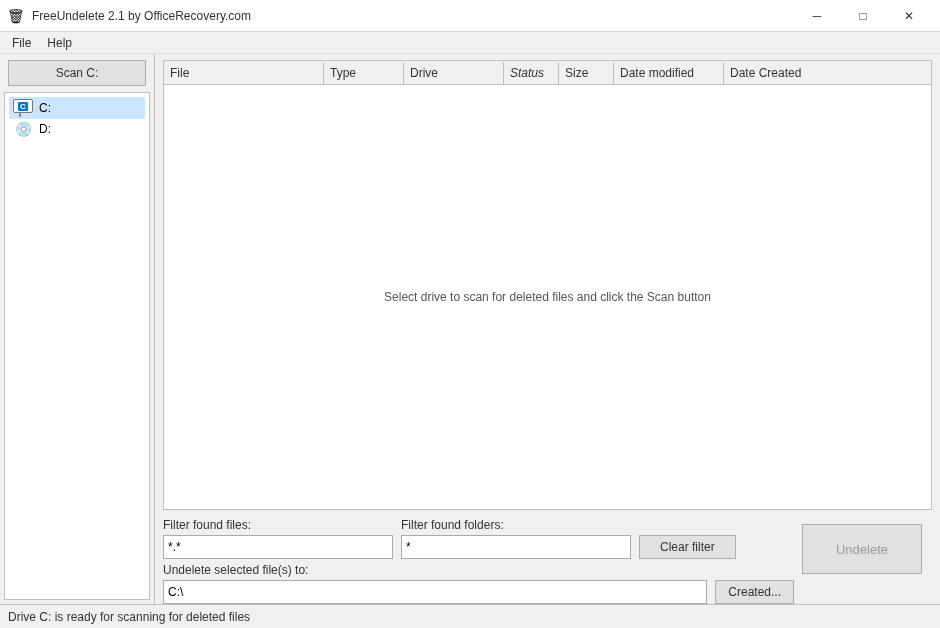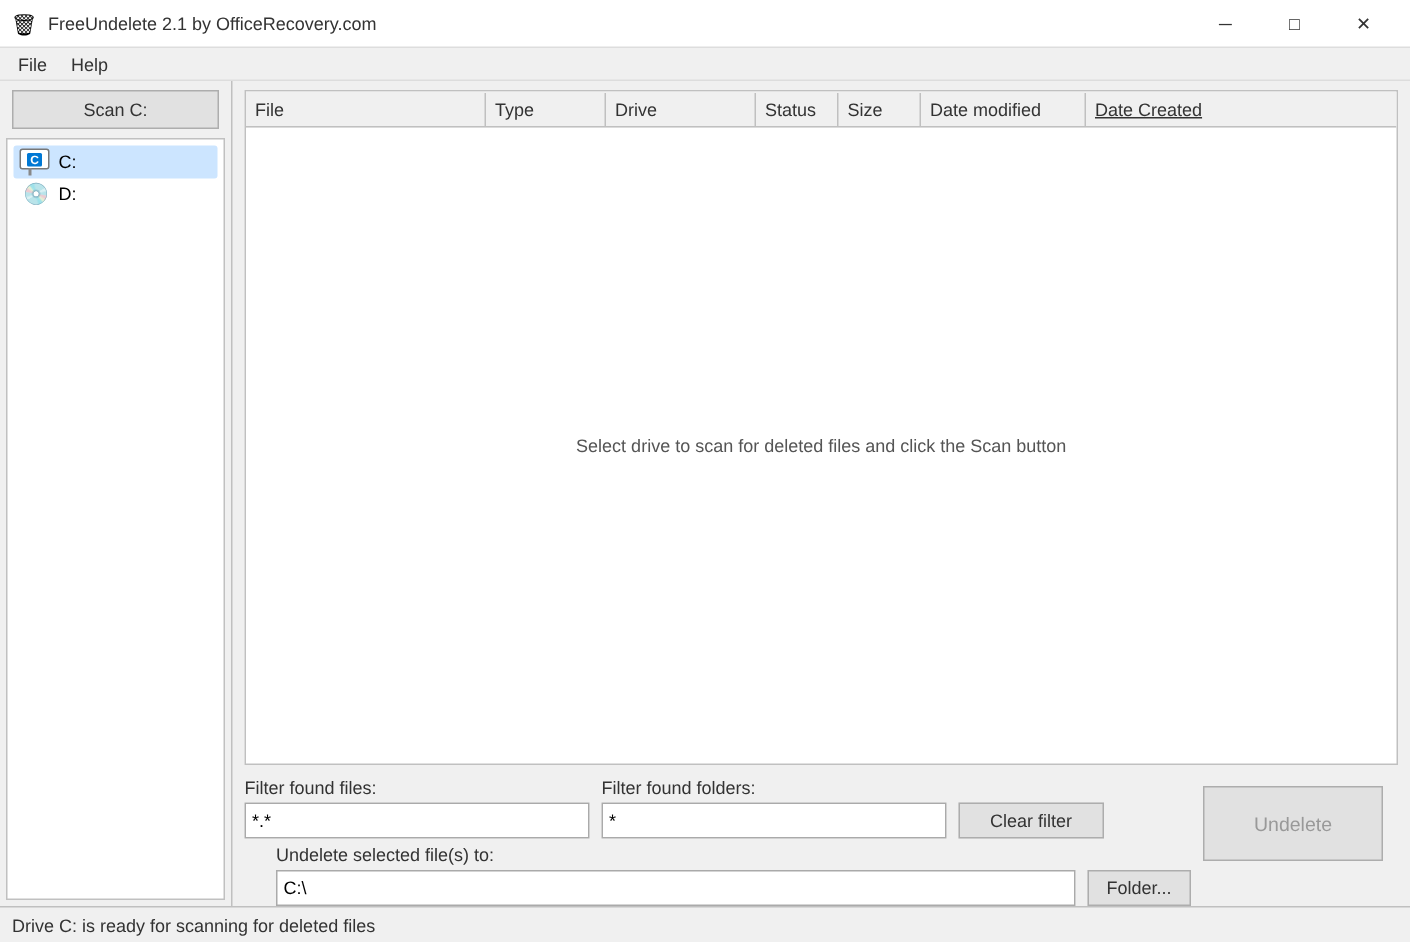--- a/index.html
+++ b/index.html
@@ -130,25 +130,25 @@
     }
     .col-header {
       font-size: 12px;
       color: #333;
       padding: 4px 6px;
       border-right: 1px solid #c0c0c0;
       white-space: nowrap;
       overflow: hidden;
       cursor: pointer;
     }
-    .col-header:last-child { border-right: none; flex: 1; text-decoration: underline; }
+    .col-header:last-child { border-right: none; flex: 1; }
     .col-file { width: 160px; }
     .col-type { width: 80px; }
     .col-folder { width: 100px; }
-    .col-status { width: 55px; }
+    .col-status { width: 55px; font-style: italic; }
     .col-size { width: 55px; }
     .col-modified { width: 110px; }
     .col-created { flex: 1; }
 
     .file-table-body {
       flex: 1;
       display: flex;
       align-items: center;
       justify-content: center;
     }
@@ -185,21 +185,20 @@
       cursor: pointer;
       font-size: 12px;
       color: #333;
       white-space: nowrap;
     }
 
     .undelete-row {
       display: flex;
       flex-direction: column;
       gap: 3px;
-      margin-left: 21px;
     }
     .undelete-label {
       font-size: 12px;
       color: #333;
     }
     .undelete-path-row {
       display: flex;
       align-items: center;
       gap: 8px;
     }
@@ -326,21 +325,21 @@
           <label class="filter-label">Filter found folders:</label>
           <input type="text" class="filter-input filter-input-folder" value="*" style="">
         </div>
         <button class="clear-filter-btn">Clear filter</button>
       </div>
 
       <div class="undelete-row">
         <label class="undelete-label">Undelete selected file(s) to:</label>
         <div class="undelete-path-row">
           <input type="text" class="undelete-path-input" value="C:\" style="">
-          <button class="browse-btn">Folder...</button>
+          <button class="browse-btn">Created...</button>
 
           <div style="width: 130px;"></div>
         </div>
       </div>
     </div>
   </div>
 
   <div style="position:absolute; right:8px; bottom:30px; width:130px;">
     <button class="undelete-btn">Undelete</button>
   </div>

